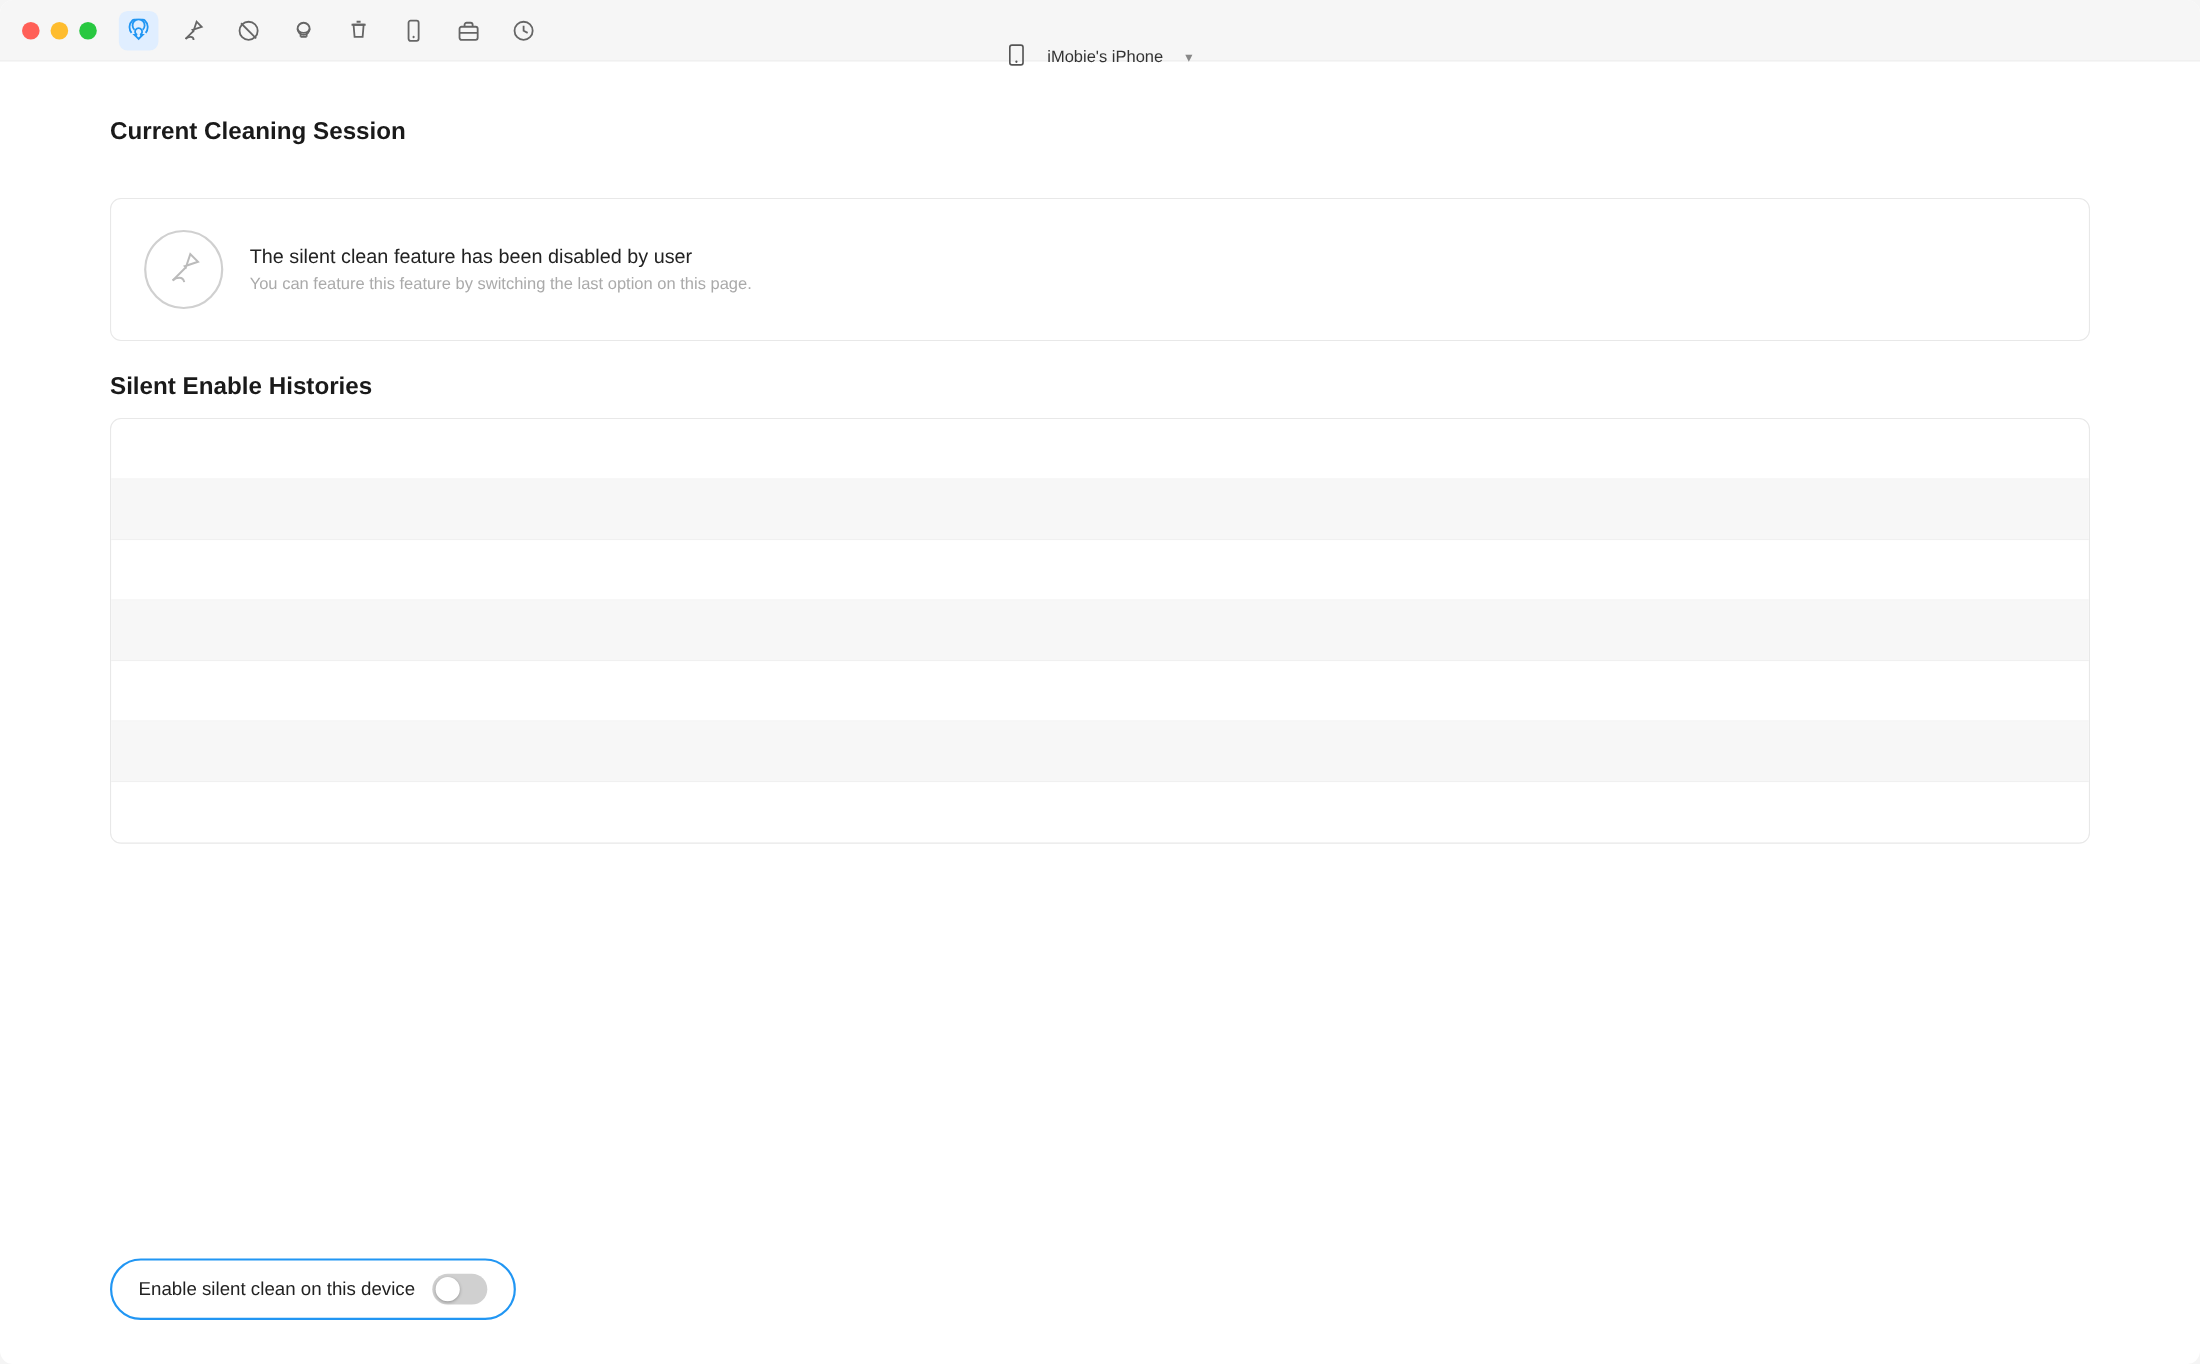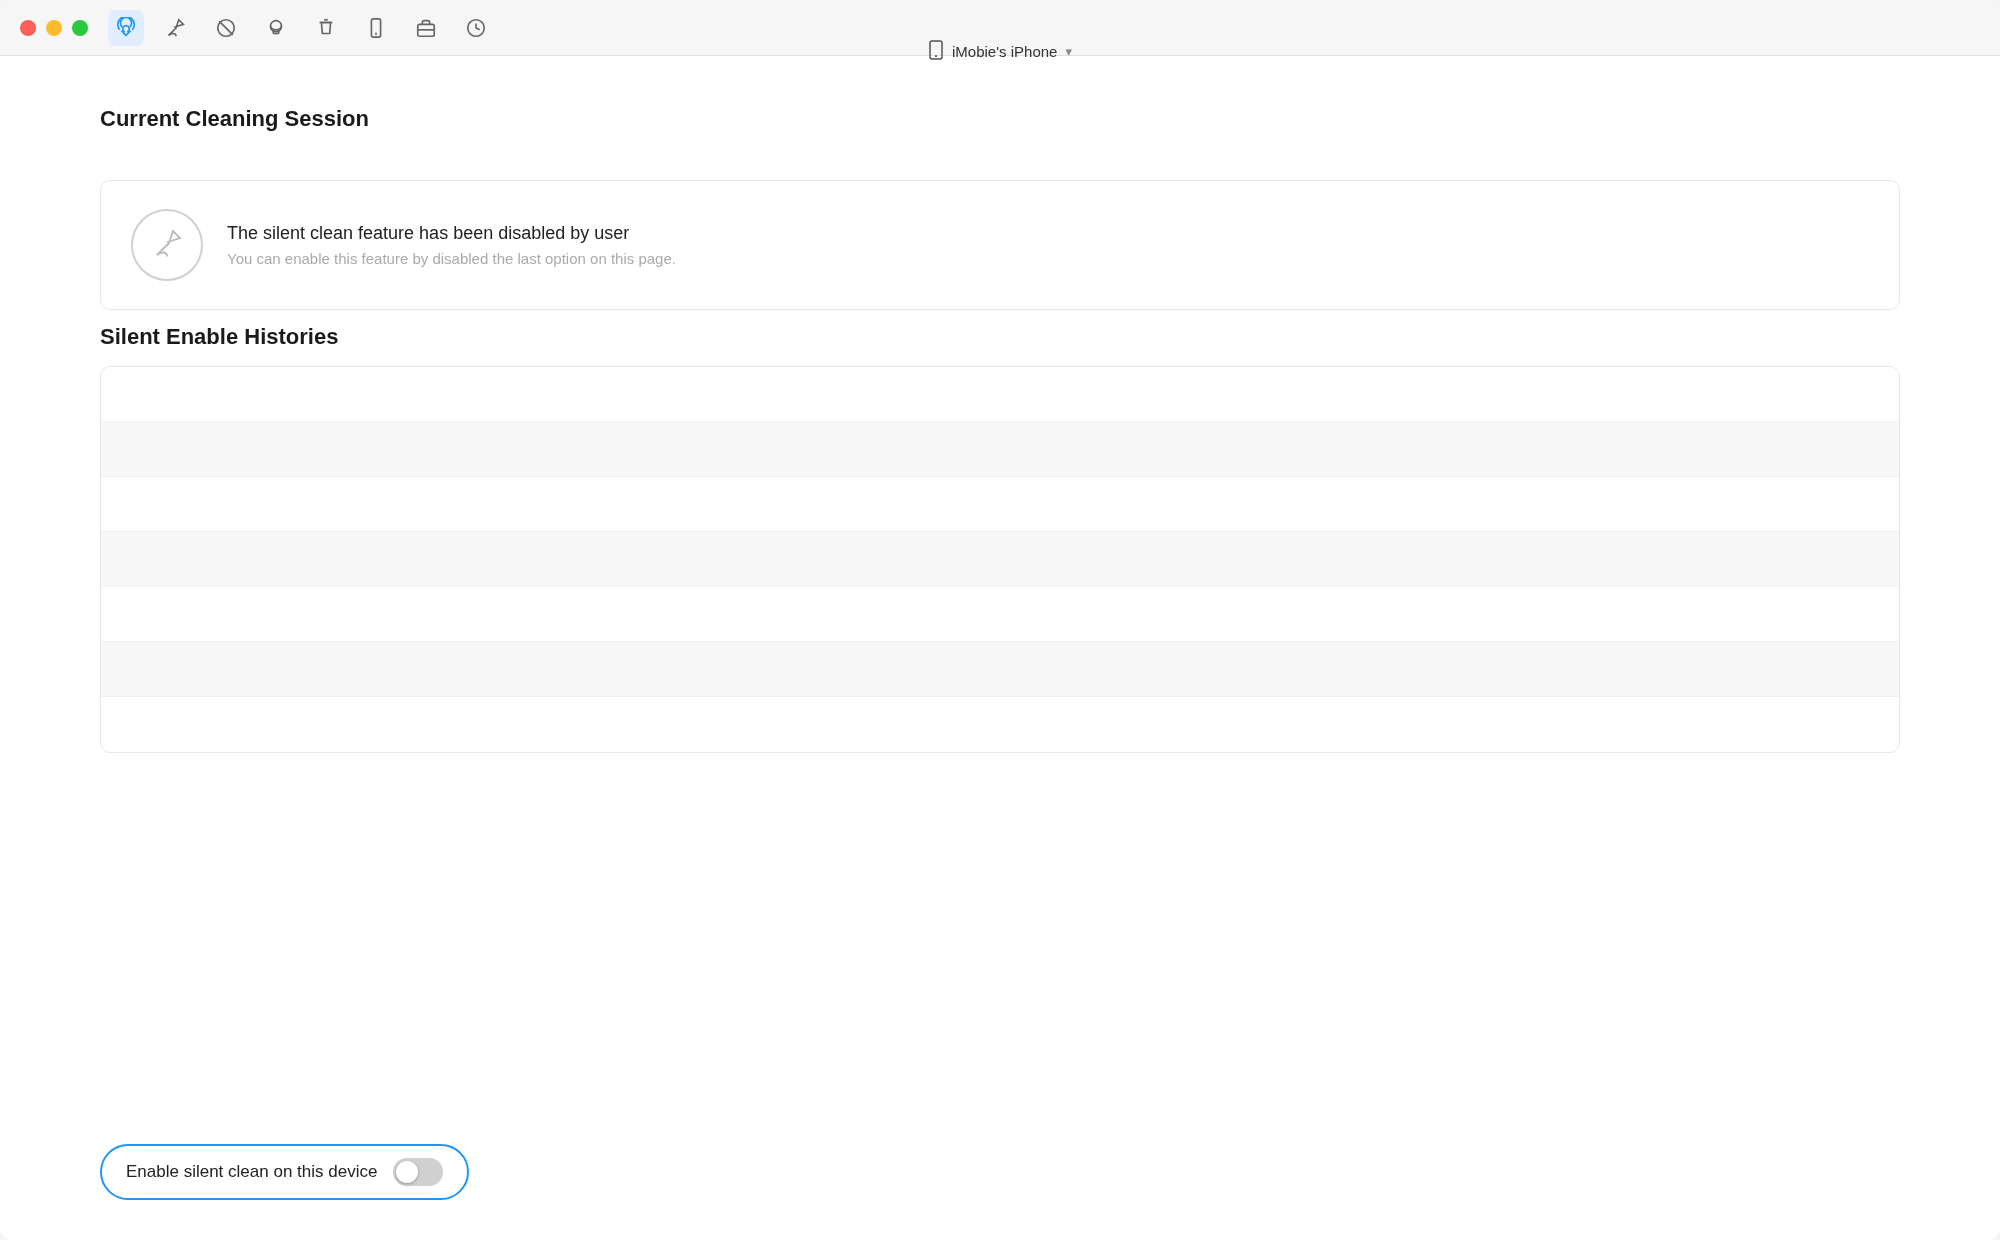--- a/index.html
+++ b/index.html
@@ -78,35 +78,35 @@
       background: #e0eeff;
       color: #2196f3;
     }
 
     .titlebar-center {
       position: absolute;
       left: 50%;
       transform: translateX(-50%);
       display: flex;
       align-items: center;
-      gap: 8px;
+      gap: 20px;
       font-size: 15px;
       color: #333;
       font-weight: 500;
       margin-top: 48px;
     }
 
     
     .content {
       flex: 1;
       padding: 50px 100px 40px 100px;
       overflow-y: auto;
       display: flex;
       flex-direction: column;
-      gap: 14px;
+      gap: 28px;
     }
 
     .section-title {
       font-size: 22px;
       font-weight: 600;
       color: #1a1a1a;
       margin-bottom: 16px;
     }
 
     
@@ -315,21 +315,21 @@
       <div class="section-title">Current Cleaning Session</div>
       <div class="status-card">
         <div class="broom-icon-wrapper">
           <svg width="36" height="36" viewBox="0 0 36 36" fill="none" stroke="#bbb" stroke-width="1.8">
             <path d="M8 28l12-12M20 16l4-12 7 7-12 4z"></path>
             <path d="M8 28c1.5-1.5 4-2.5 6-2.5s4 1.5 4.5 4"></path>
           </svg>
         </div>
         <div class="status-text-block">
           <span class="status-main-text">The silent clean feature has been disabled by user</span>
-          <span class="status-sub-text">You can enable this feature by disabled the last option on this page.</span>
+          <span class="status-sub-text">You can feature this feature by switching the last option on this page.</span>
         </div>
       </div>
     </div>
 
     <div>
       <div class="section-title">Silent Enable Histories</div>
       <div class="histories-table">
         <div class="table-row"></div>
         <div class="table-row"></div>
         <div class="table-row"></div>

